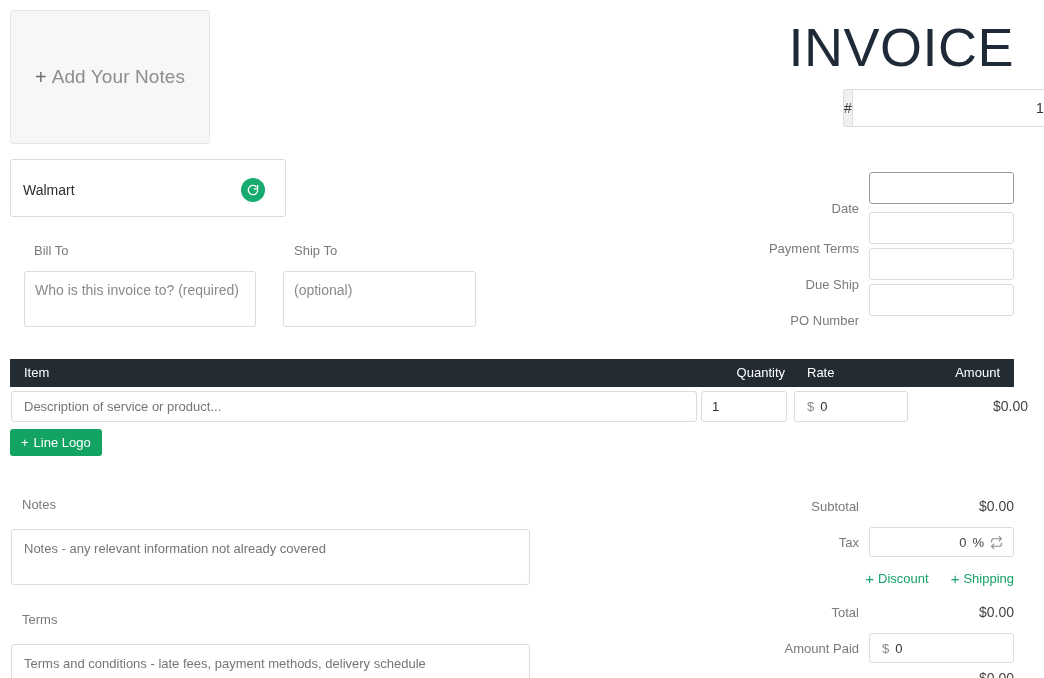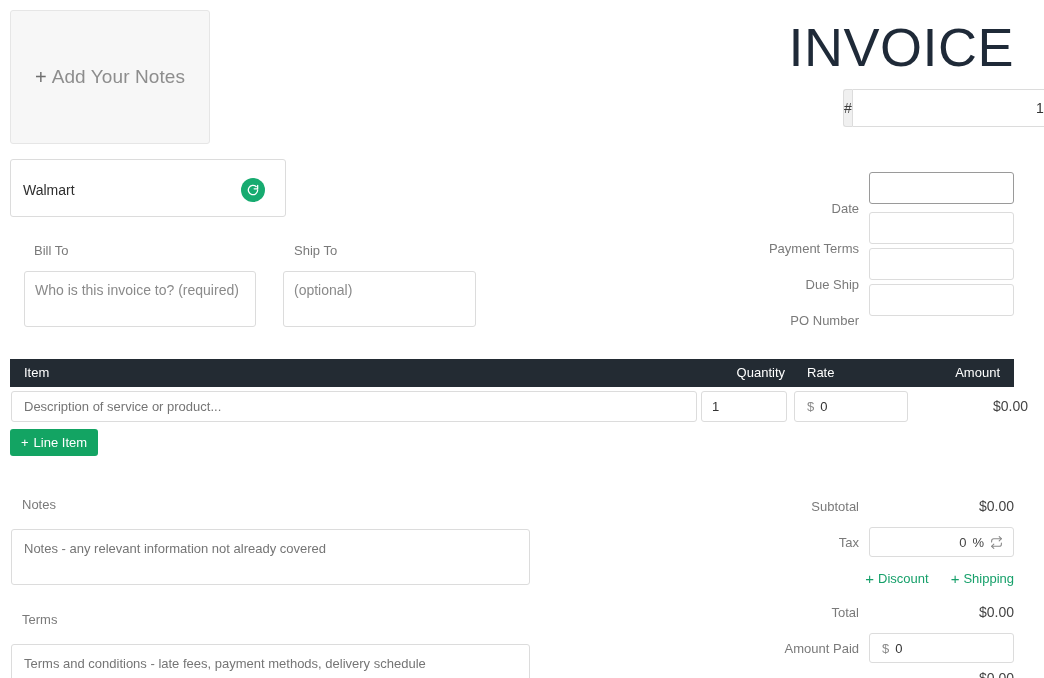--- a/index.html
+++ b/index.html
@@ -304,21 +304,21 @@
   <input class="item-desc" type="text" placeholder="Description of service or product..." style="">
   <input class="item-qty" type="text" value="1" style="">
   <div class="item-rate-wrap">
     <span class="cur-sign">$</span>
     <input class="item-rate" type="text" value="0" style="">
   </div>
   <div class="item-amount">$0.00</div>
 
   <button class="btn-line-item">
     <span>+</span>
-    <span>Line Item</span>
+    <span>Line Logo</span>
   </button>
 
   <div class="field-label notes-label">Notes</div>
   <textarea class="big-area notes-area" placeholder="Notes - any relevant information not already covered" style=""></textarea>
 
   <div class="field-label terms-label">Terms</div>
   <textarea class="big-area terms-area" placeholder="Terms and conditions - late fees, payment methods, delivery schedule" style=""></textarea>
 
   <div class="tot-row" style="top:498px">
     <span class="tot-label">Subtotal</span>

